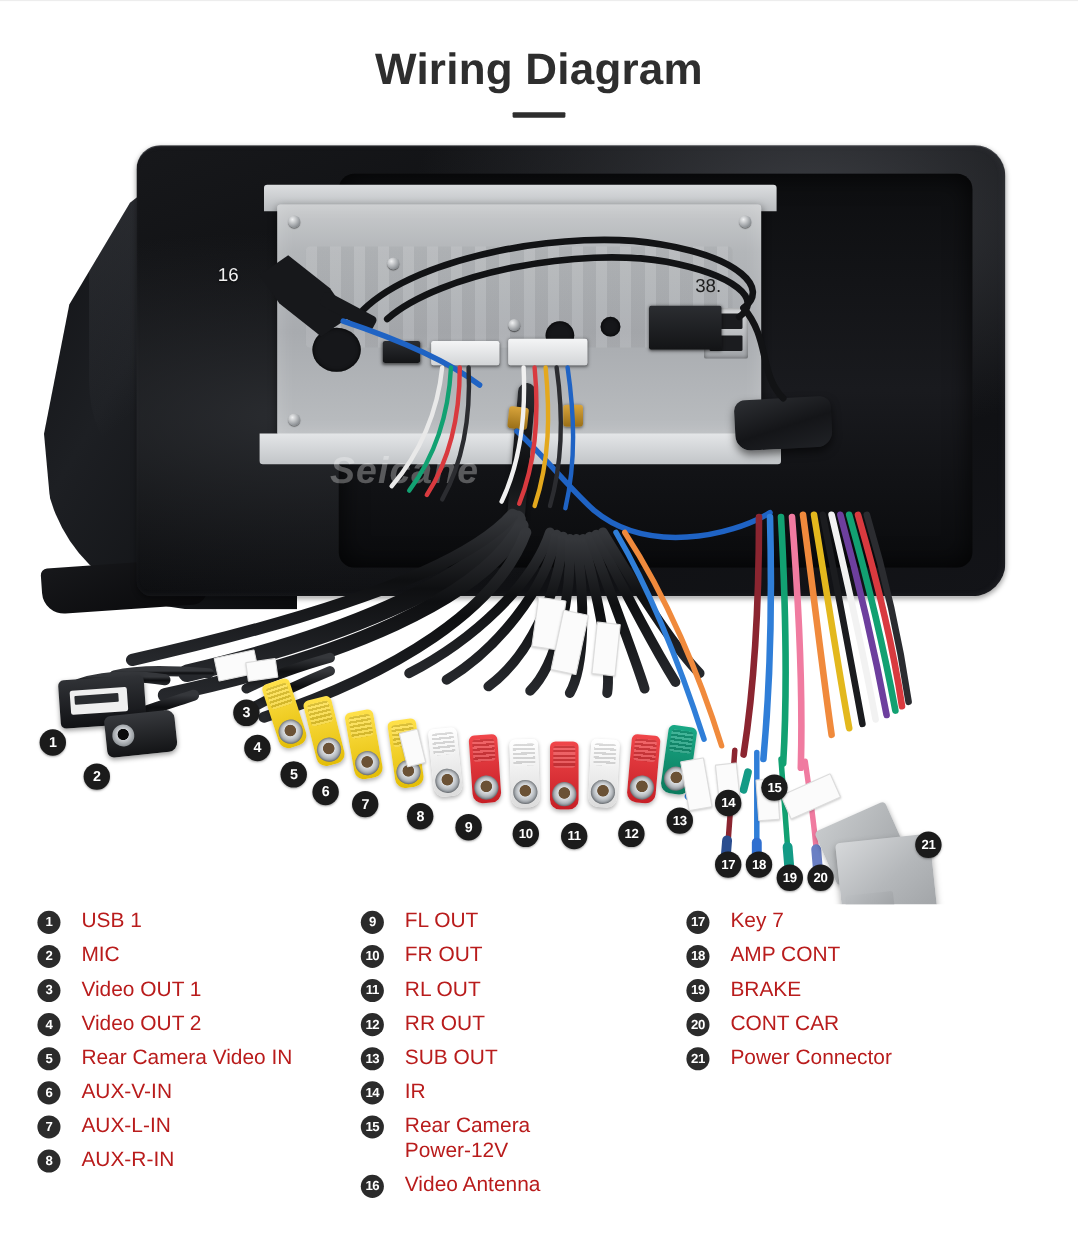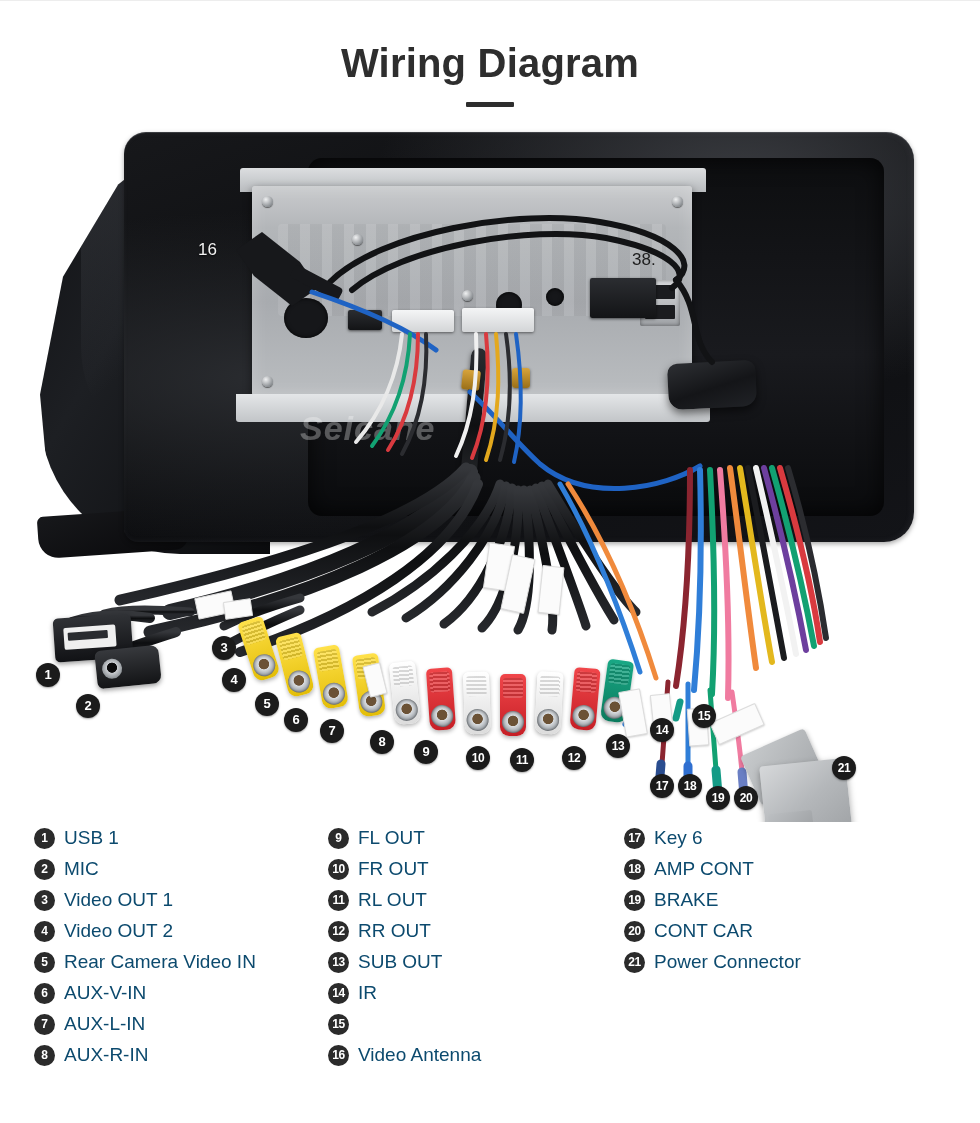--- a/index.html
+++ b/index.html
@@ -214,21 +214,21 @@
   .lcol.c1{left:34px;width:300px;}
   .lcol.c2{left:328px;width:292px;}
   .lcol.c3{left:624px;width:320px;}
   .lrow{display:flex;align-items:flex-start;margin-bottom:8px;}
   .lnum{
     flex:0 0 auto;width:21px;height:21px;border-radius:50%;
     background:#2b2b2b;color:#fff;font-size:12px;font-weight:bold;
     line-height:21px;text-align:center;margin-top:2px;letter-spacing:-.4px;
   }
   .ltext{
-    margin-left:9px;color:#0c4a6e;font-size:19px;line-height:23px;
+    margin-left:19px;color:#b91c1c;font-size:19px;line-height:23px;
     font-weight:normal;white-space:pre-line;
   }
 </style>
 </head>
 <body>
 
 <div class="topline"></div>
 
 <div class="title-wrap">
   <div class="title">Wiring Diagram</div>
@@ -526,31 +526,33 @@
     <div class="lrow">
         <div class="lnum">13</div>
         <div class="ltext">SUB OUT</div>
       </div>
     <div class="lrow">
         <div class="lnum">14</div>
         <div class="ltext">IR</div>
       </div>
     <div class="lrow">
         <div class="lnum">15</div>
+        <div class="ltext">Rear Camera
+Power-12V</div>
       </div>
     <div class="lrow">
         <div class="lnum">16</div>
         <div class="ltext">Video Antenna</div>
       </div>
   </div>
 
   <div class="lcol c3">
     <div class="lrow">
         <div class="lnum">17</div>
-        <div class="ltext">Key 6</div>
+        <div class="ltext">Key 7</div>
       </div>
     <div class="lrow">
         <div class="lnum">18</div>
         <div class="ltext">AMP CONT</div>
       </div>
     <div class="lrow">
         <div class="lnum">19</div>
         <div class="ltext">BRAKE</div>
       </div>
     <div class="lrow">

